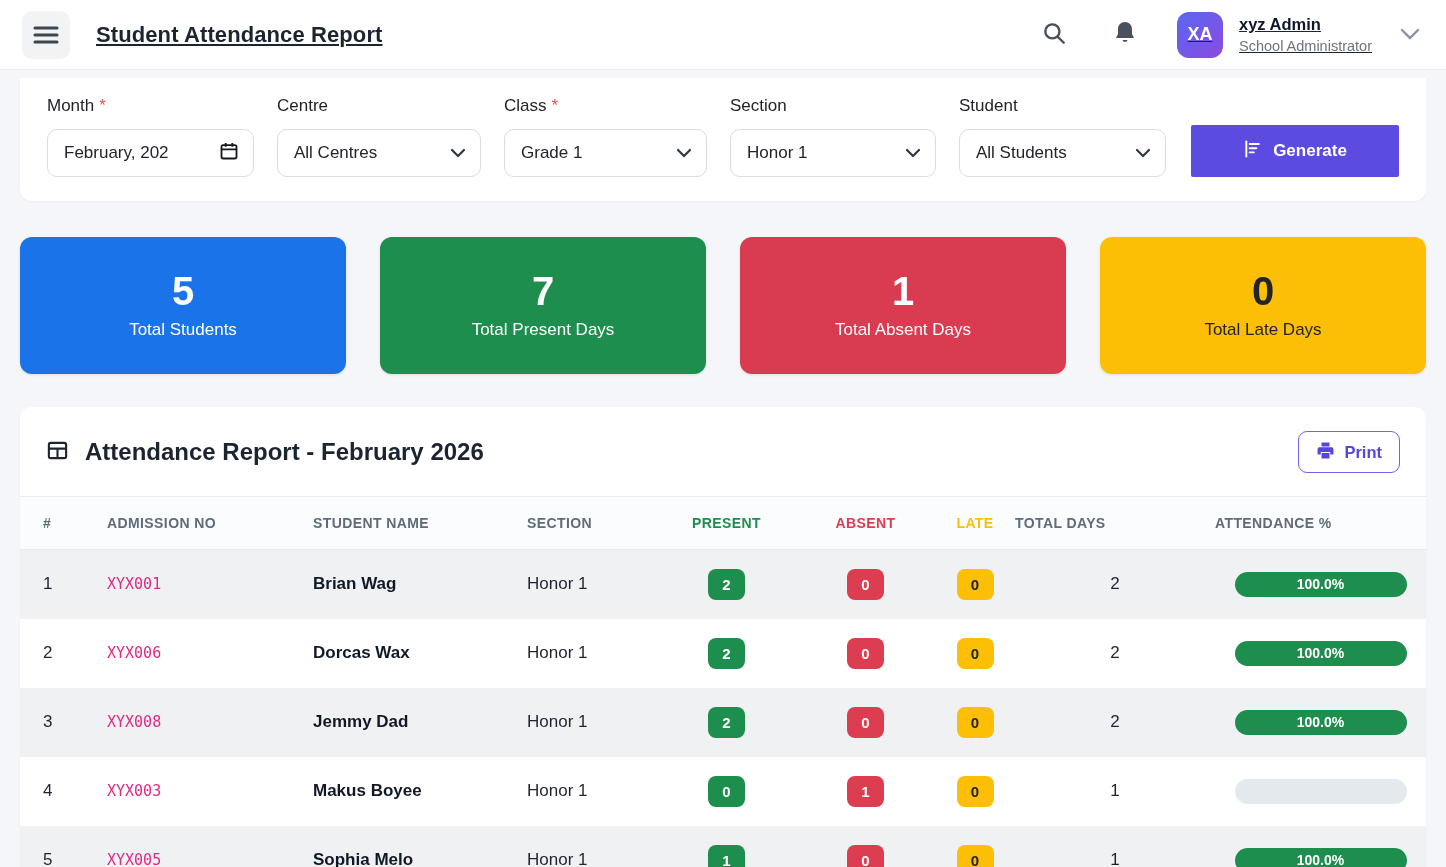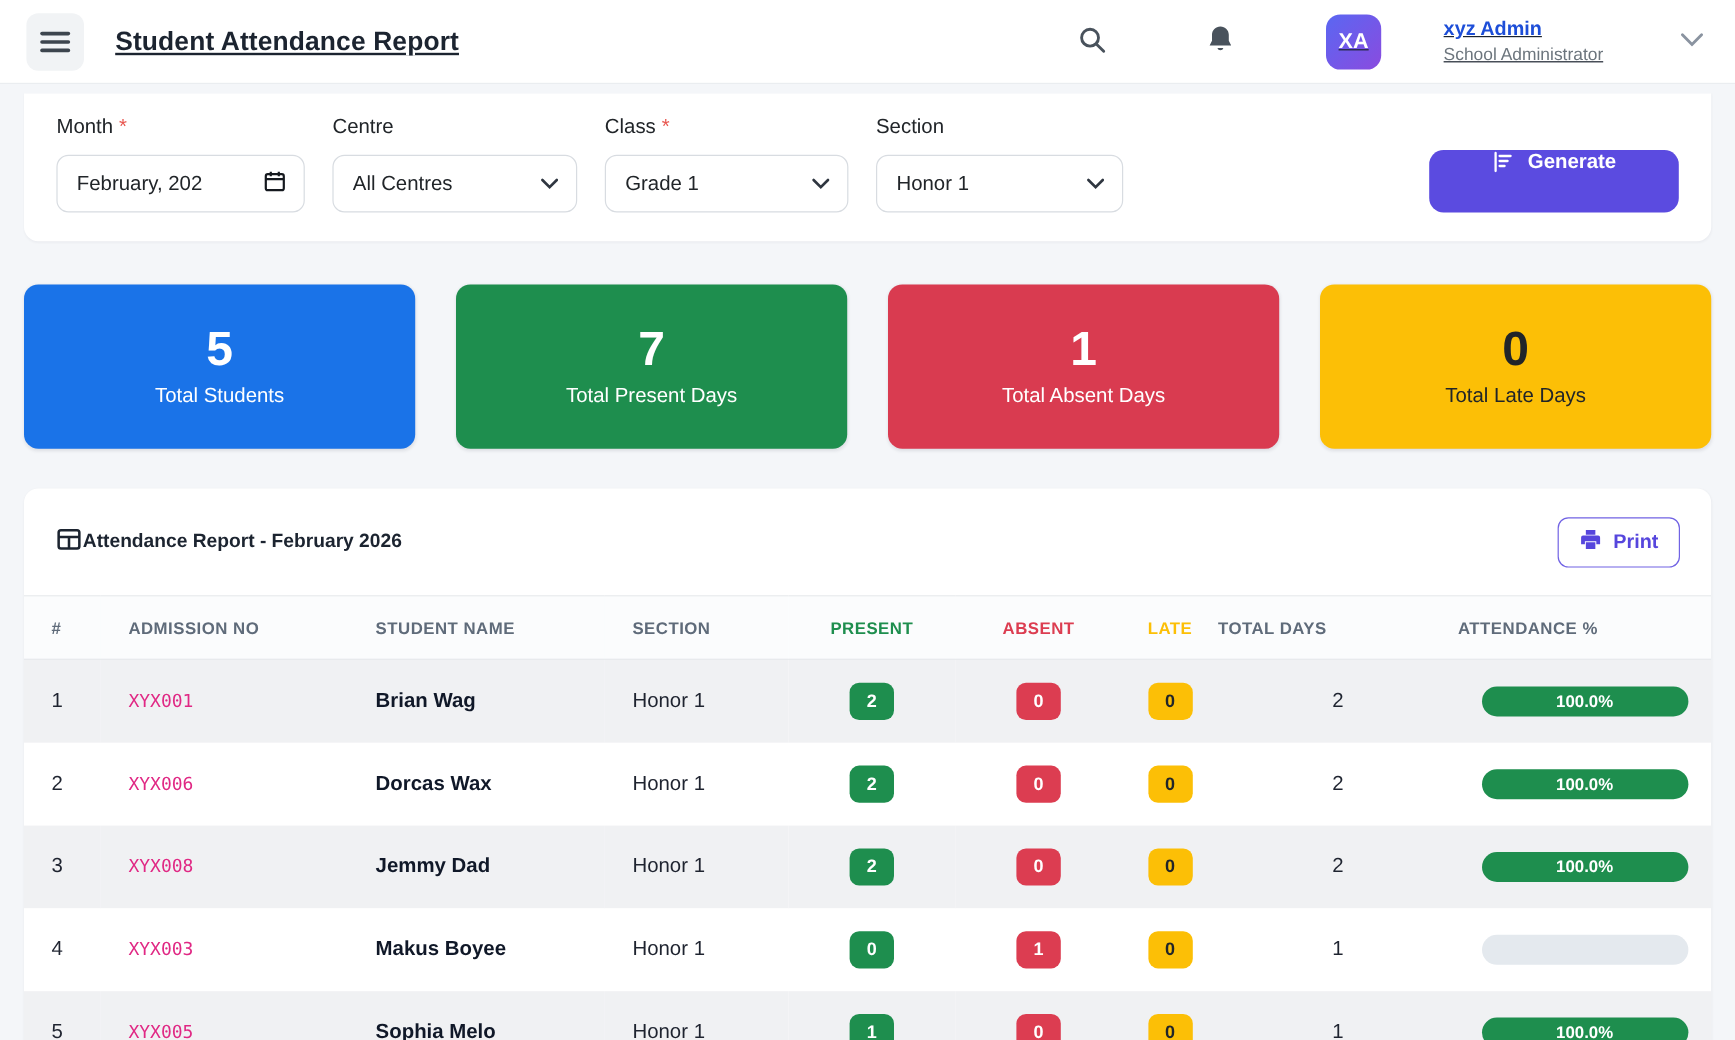--- a/index.html
+++ b/index.html
@@ -6,66 +6,66 @@
   html,body { width:1446px; height:867px; overflow:hidden; }
   body { font-family:"Liberation Sans", sans-serif; background:#f4f6f9; color:#1c2430; }
 
   
   .topbar { height:70px; background:#fff; border-bottom:1px solid #eaedf0;
             display:flex; align-items:center; padding:0 26px 0 22px;text-decoration:underline; }
   .menu-btn { width:48px; height:48px; border-radius:10px; background:#f1f3f5;
               display:flex; align-items:center; justify-content:center; cursor:pointer; border:none; }
   .menu-btn svg { display:block; }
   .page-title { font-size:22px; font-weight:700; margin-left:26px; color:#1c2430; letter-spacing:.1px; }
-  .top-right { margin-left:auto; display:flex; align-items:center;gap:36px; }
+  .top-right { margin-left:auto; display:flex; align-items:center; }
   .icon-btn { background:none; border:none; cursor:pointer; display:flex; align-items:center; }
   .icon-search { margin-right:46px; }
   .icon-bell { margin-right:40px; }
   .avatar { width:46px; height:46px; border-radius:12px; color:#fff; font-weight:700; font-size:18px;
             display:flex; align-items:center; justify-content:center;
             background:linear-gradient(135deg,#5a67f2 0%,#8a4bdf 100%); cursor:pointer; }
   .user-block { margin-left:16px; line-height:1.25; }
-  .user-name { font-size:16.5px; font-weight:700; color:#1d4ed8; }
+  .user-name { font-size:16.5px; font-weight:700; color:#0f172a; }
   .user-role { font-size:14.5px; color:#6c757d; margin-top:2px; }
   .chev-user { margin-left:28px; }
 
   
   .filter-card { margin:8px 20px 0 20px; background:#fff; border-radius:0 0 12px 12px;
                  padding:18px 27px 24px 27px; display:flex; gap:23px; align-items:flex-end;
                  box-shadow:0 1px 2px rgba(16,24,40,.04); }
   .fgroup { display:flex; flex-direction:column; }
   .flabel { font-size:17px; color:#212529; margin-bottom:13px; }
   .flabel .req { color:#e8564f; margin-left:5px; }
   .fctrl { height:48px; border:1px solid #d8dce1; border-radius:10px; background:#fff;
            display:flex; align-items:center; justify-content:space-between;
            padding:0 14px 0 16px; font-size:17px; color:#212529; cursor:pointer;
            white-space:nowrap; overflow:hidden; }
   .fctrl .val { overflow:hidden; text-overflow:clip; }
   .w-month{width:207px}.w-centre{width:204px}.w-class{width:203px}.w-section{width:206px}.w-student{width:207px}
-  .gen-btn { margin-left:auto; width:208px; height:52px; border:none; border-radius:12px;
+  .gen-btn { margin-left:auto; width:208px; height:52px; border:none; border-radius:2px;
              background:#5b4be0; color:#fff; font-size:17px; font-weight:700; cursor:pointer;
-             display:flex; justify-content:center; gap:10px;
+             display:flex; align-items:center; justify-content:center; gap:10px;
              font-family:"Liberation Sans", sans-serif; }
 
   
   .stats { margin:36px 20px 0 20px; display:flex; gap:34px; }
   .stat { flex:1; height:137px; border-radius:12px; display:flex; flex-direction:column;
           align-items:center; justify-content:center; gap:9px; box-shadow:0 1px 3px rgba(16,24,40,.10); }
   .stat .num { font-size:40px; font-weight:700; line-height:1; }
   .stat .lbl { font-size:17px; }
   .stat-blue { background:#1a73e8; color:#fff; }
   .stat-green { background:#1e8e4e; color:#fff; }
   .stat-red { background:#d93b50; color:#fff; }
   .stat-yellow { background:#fcbf06; color:#212529; }
 
   
   .report-card { margin:33px 20px 0 20px; background:#fff; border-radius:12px 12px 0 0;
                  box-shadow:0 1px 2px rgba(16,24,40,.05); overflow:hidden; height:460px; }
   .report-head { display:flex; align-items:center; padding:24px 26px 23px 26px; }
-  .report-title { font-size:16px; font-weight:700; color:#1c2430; margin-left:0; }
+  .report-title { font-size:24px; font-weight:700; color:#1c2430; margin-left:16px; }
   .print-btn { margin-left:auto; height:42px; padding:0 17px; background:#fff;
                border:1.5px solid #7163e4; border-radius:9px; color:#5646dd;
                font-size:16.5px; font-weight:600; cursor:pointer; display:flex; align-items:center; gap:9px;
                font-family:"Liberation Sans", sans-serif; }
   table { width:100%; border-collapse:collapse; table-layout:fixed; }
   thead th { height:53px; background:#fbfcfd; border-top:1px solid #e8eaed; border-bottom:1px solid #e8eaed;
              font-size:14px; font-weight:700; color:#5f6b7a; letter-spacing:.4px; text-align:left; }
   .c-num{width:64px; padding-left:23px;} .c-adm{width:206px; padding-left:23px;}
   .c-name{width:214px; padding-left:23px;} .c-sec{width:153px; padding-left:23px;}
   .c-pres{width:139px; text-align:center;} .c-abs{width:139px; text-align:center;}
@@ -170,20 +170,29 @@
   </div>
   <div class="fgroup">
     <span class="flabel"><span>Section</span><span class="req"></span></span>
     <div class="fctrl w-section">
       <span class="val">Honor 1</span>
       <span><svg width="16" height="10" viewBox="0 0 16 10" fill="none" stroke="#2f3640" stroke-width="2.2" stroke-linecap="round">
             <polyline points="2,2 8,8 14,2"></polyline>
           </svg></span>
     </div>
   </div>
+  <div class="fgroup">
+    <span class="flabel"><span>Student</span><span class="req"></span></span>
+    <div class="fctrl w-student">
+      <span class="val">All Students</span>
+      <span><svg width="16" height="10" viewBox="0 0 16 10" fill="none" stroke="#2f3640" stroke-width="2.2" stroke-linecap="round">
+            <polyline points="2,2 8,8 14,2"></polyline>
+          </svg></span>
+    </div>
+  </div>
   <button class="gen-btn">
     <span>
       <svg width="20" height="20" viewBox="0 0 24 24" fill="none" stroke="#fff" stroke-width="2.3" stroke-linecap="round">
           <path d="M4 3v18"></path>
           <line x1="8" y1="6" x2="19" y2="6"></line>
           <line x1="8" y1="11" x2="16" y2="11"></line>
           <line x1="8" y1="16" x2="13" y2="16"></line>
         </svg>
     </span>
     <span>Generate</span>

